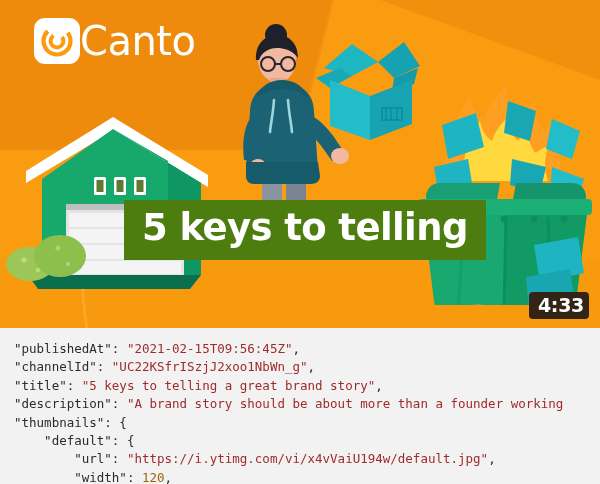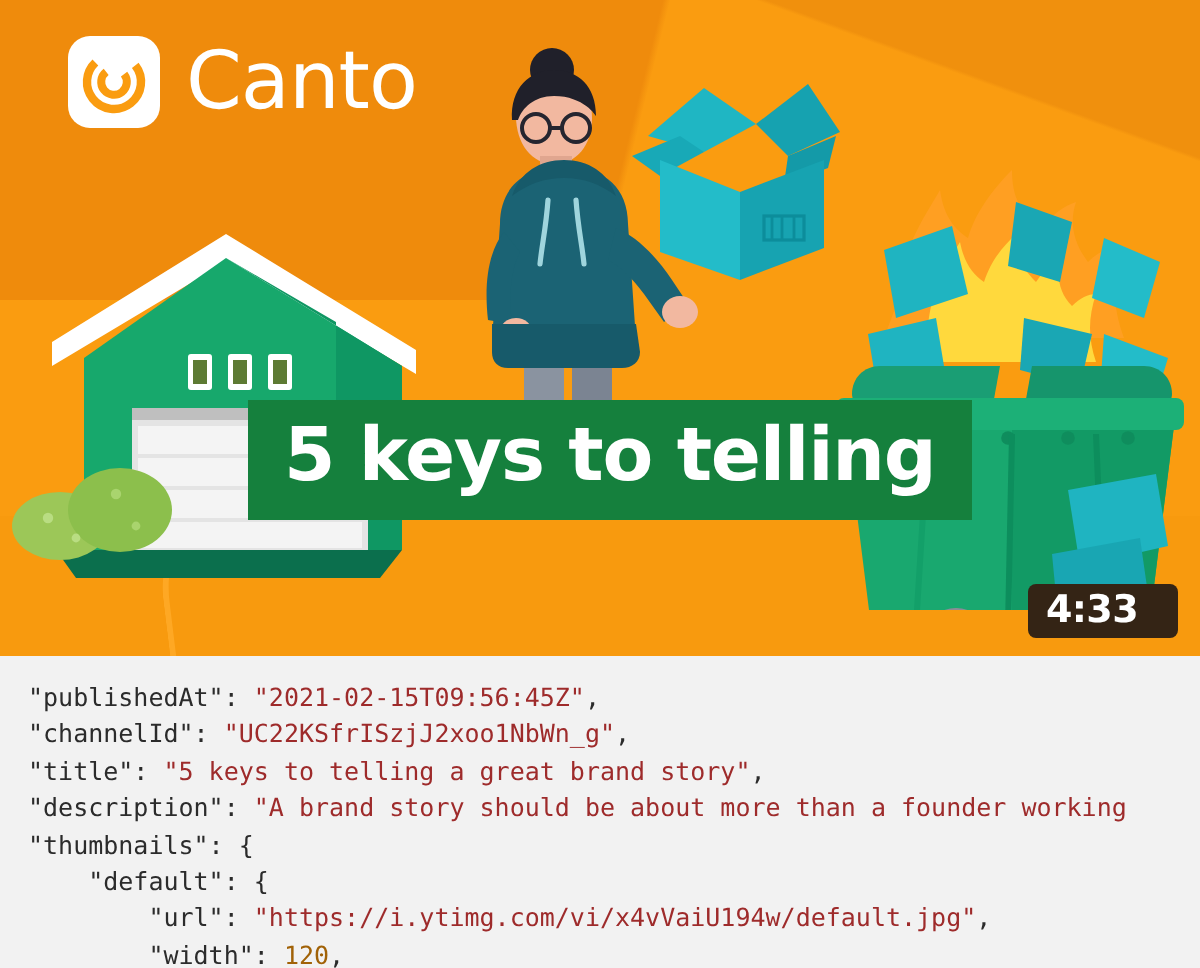--- a/index.html
+++ b/index.html
@@ -61,21 +61,21 @@
     border-radius: 60% 0 0 0;
     transform: rotate(-7deg);
   }
 
   
   .logo {
     position: absolute;
     left: 34px; top: 18px;
     display: flex;
     align-items: center;
-    gap: 13px;
+    gap: 0;
     z-index: 6;
   }
   .logo-mark {
     width: 46px; height: 46px;
     background: #ffffff;
     border-radius: 11px;
     display: flex;
     align-items: center;
     justify-content: center;
   }
@@ -104,21 +104,21 @@
   
   .box-art { position: absolute; left: 312px; top: 36px; z-index: 3; }
 
   
   .dumpster { position: absolute; left: 412px; top: 55px; z-index: 3; }
 
   
   .title-banner {
     position: absolute;
     left: 124px; top: 200px;
-    background: #15803d;
+    background: #4d7c0f;
     padding: 8px 18px 12px 18px;
     z-index: 7;
   }
   .title-line {
     color: #ffffff;
     font-size: 37px;
     font-weight: bold;
     line-height: 1.07;
     letter-spacing: -0.6px;
     white-space: nowrap;
@@ -127,21 +127,21 @@
   .title-line.l2 { text-align: right; }
 
   
   .duration {
     position: absolute;
     right: 11px; bottom: 9px;
     background: #342415;
     color: #ffffff;
     font-size: 19px;
     font-weight: bold;
-    padding: 2px 20px 3px 9px;
+    padding: 2px 5px 3px 9px;
     border-radius: 4px;
     z-index: 8;
     font-family: "DejaVu Sans", sans-serif;
     letter-spacing: -0.3px;
   }
 
   
   .code-panel {
     position: relative;
     width: 600px;

